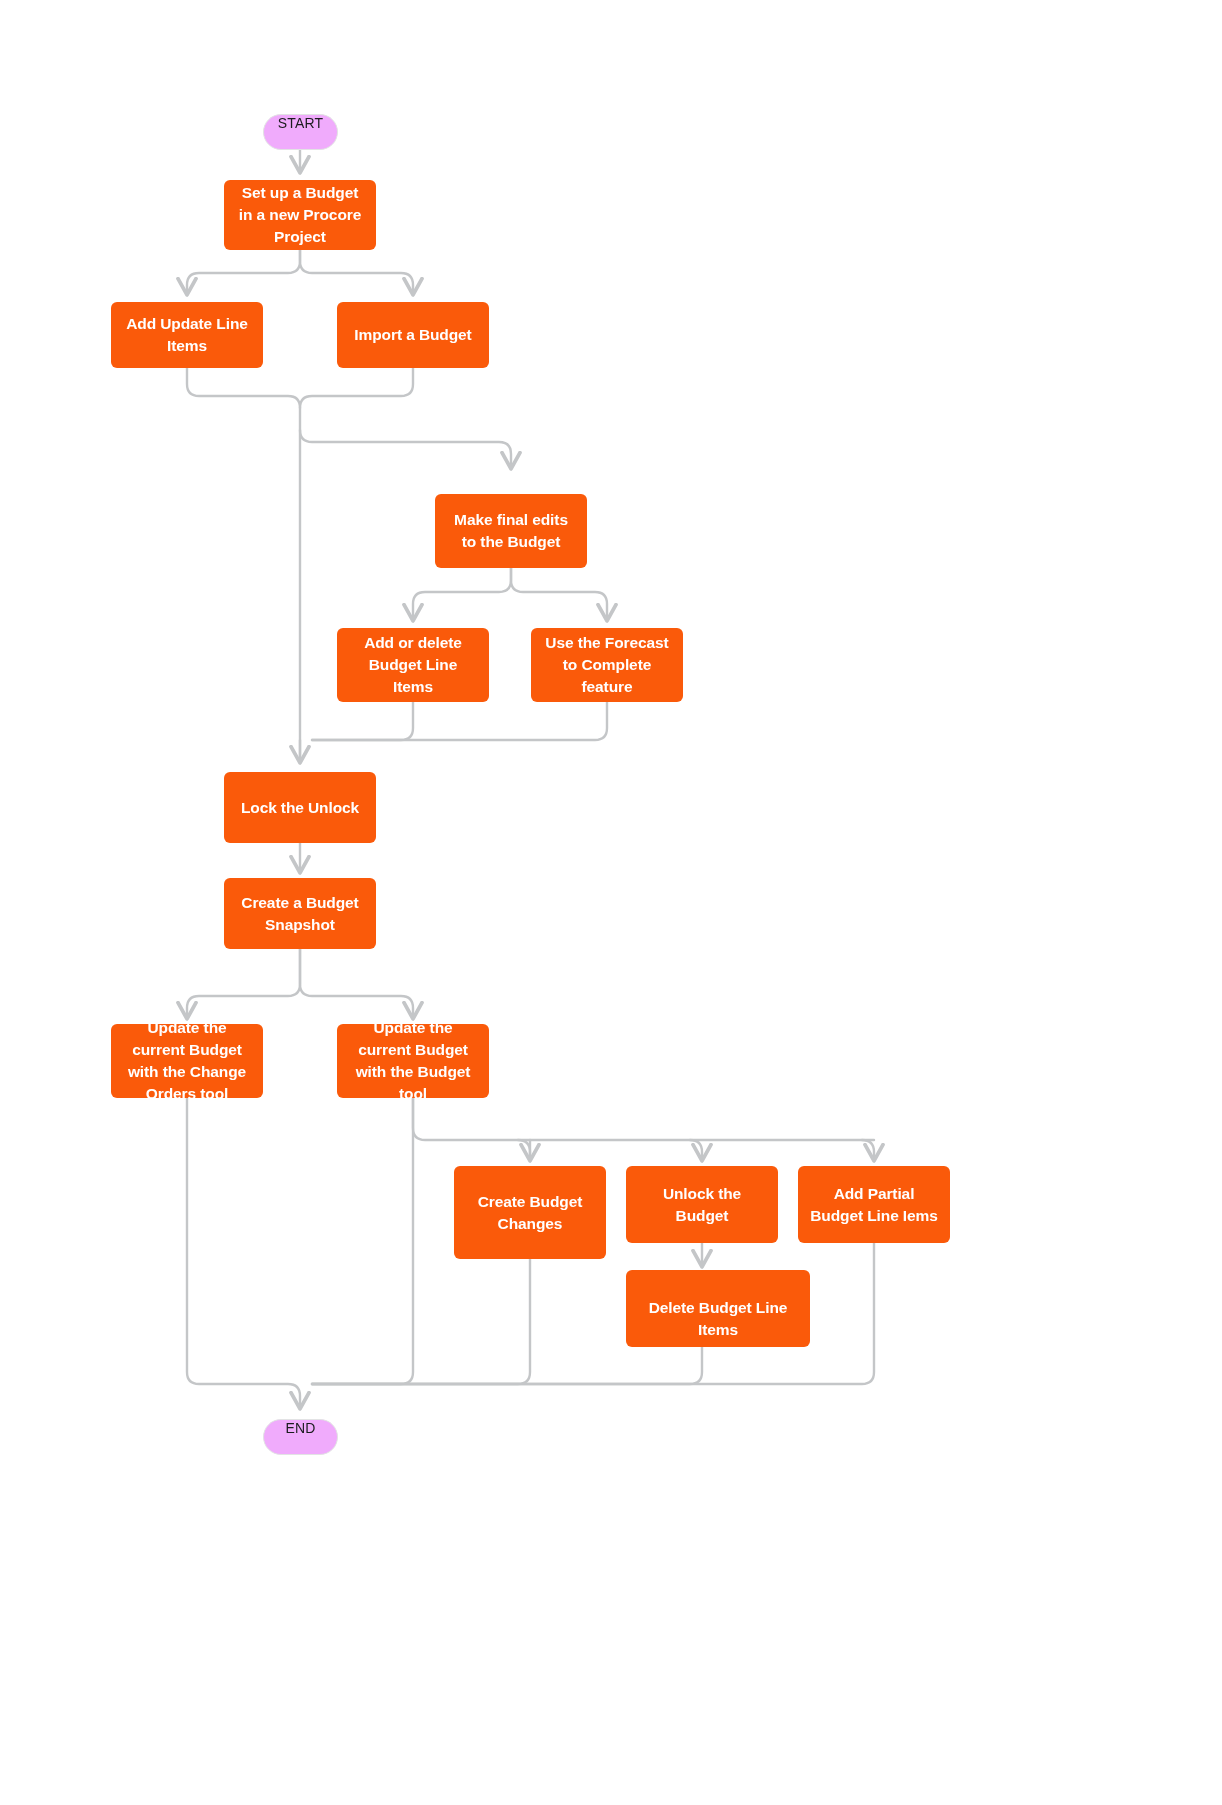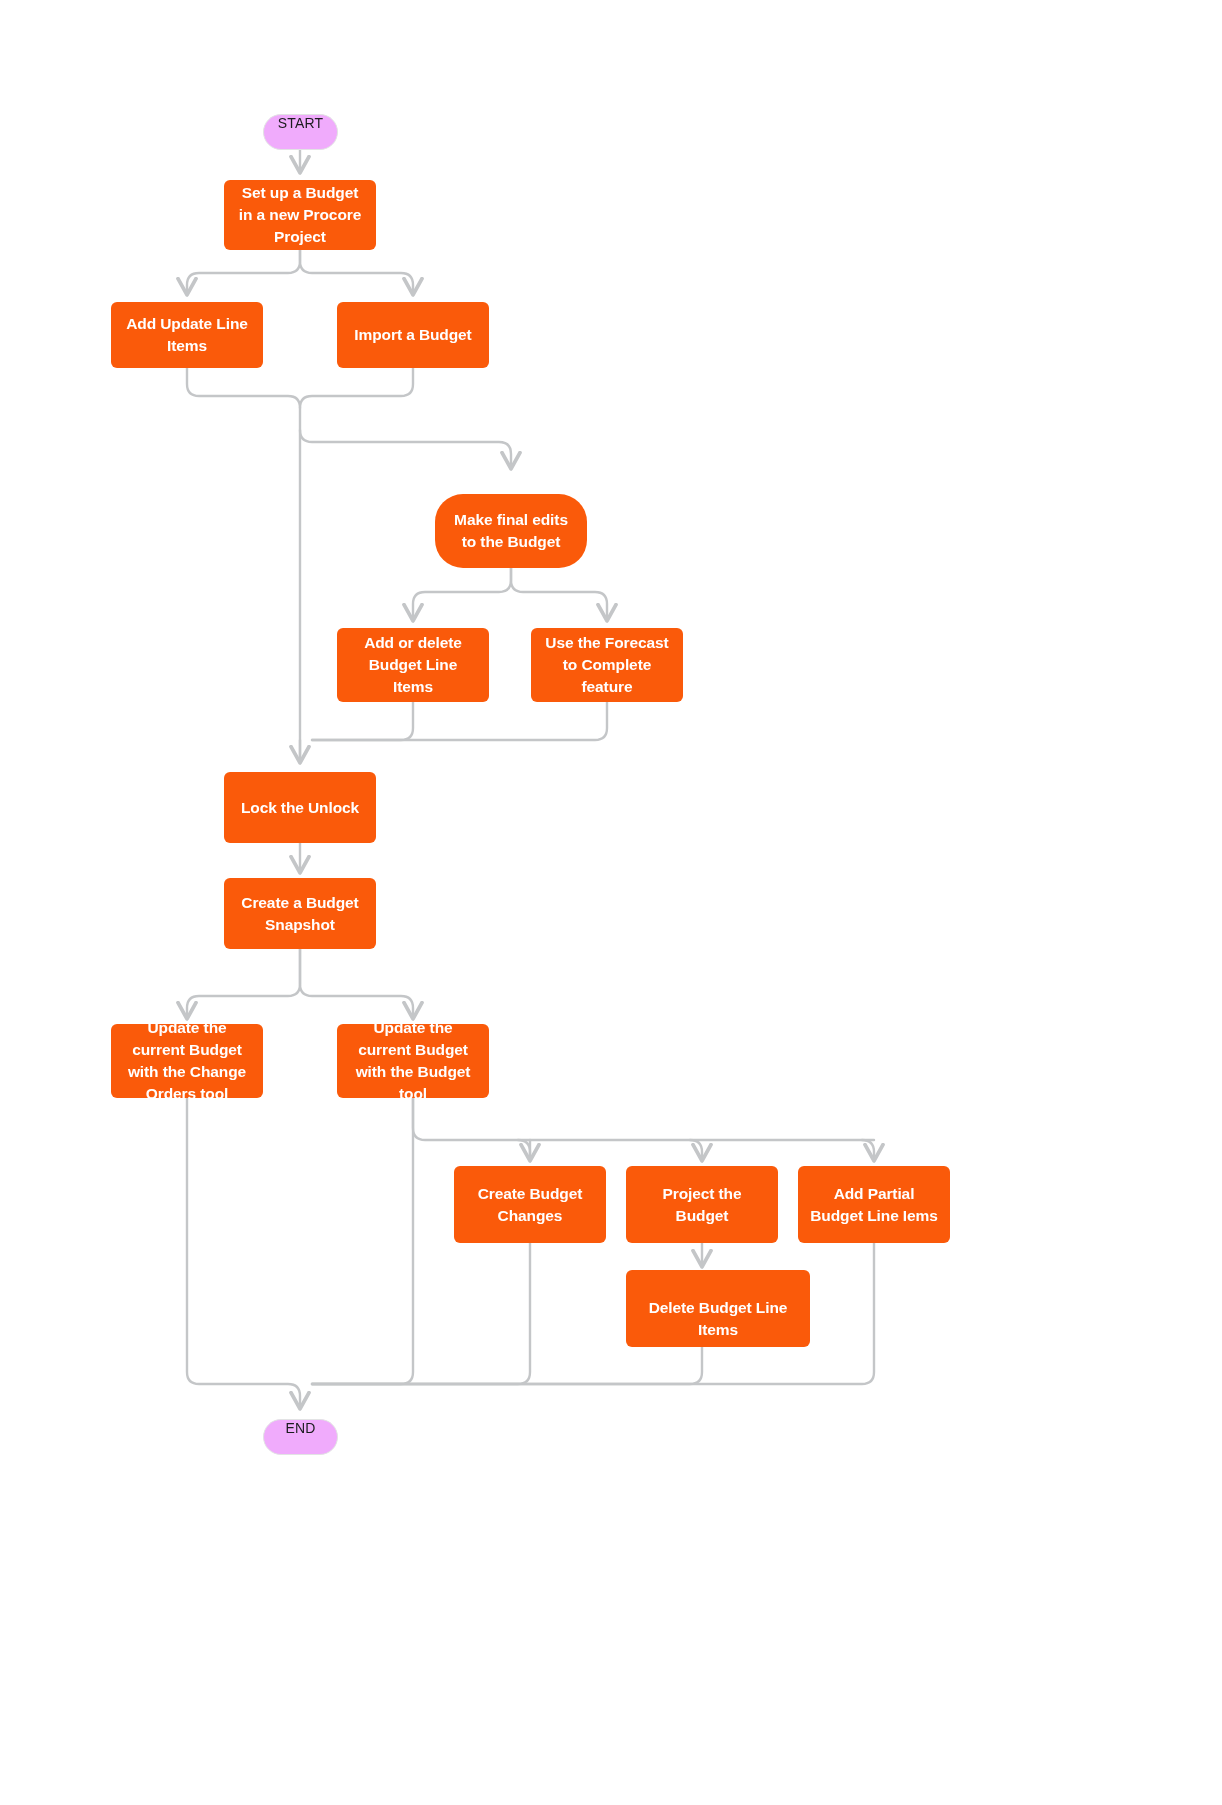--- a/index.html
+++ b/index.html
@@ -123,21 +123,21 @@
   </div>
 
   <div class="node" style="left:111px; top:302px; width:152px; height:66px;">
     <span>Add Update Line Items</span>
   </div>
 
   <div class="node" style="left:337px; top:302px; width:152px; height:66px;">
     <span>Import a Budget</span>
   </div>
 
-  <div class="node" style="left:435px; top:494px; width:152px; height:74px;border-radius:28px;">
+  <div class="node" style="left:435px; top:494px; width:152px; height:74px;">
     <span>Make final edits to the Budget</span>
   </div>
 
   <div class="node" style="left:337px; top:628px; width:152px; height:74px;">
     <span>Add or delete Budget Line Items</span>
   </div>
 
   <div class="node" style="left:531px; top:628px; width:152px; height:74px;">
     <span>Use the Forecast to Complete feature</span>
   </div>
@@ -151,26 +151,26 @@
   </div>
 
   <div class="node" style="left:111px; top:1024px; width:152px; height:74px;">
     <span>Update the current Budget with the Change Orders tool</span>
   </div>
 
   <div class="node" style="left:337px; top:1024px; width:152px; height:74px;">
     <span>Update the current Budget with the Budget tool</span>
   </div>
 
-  <div class="node" style="left:454px; top:1166px; width:152px; height:77px;">
+  <div class="node" style="left:454px; top:1166px; width:152px; height:93px;">
     <span>Create Budget Changes</span>
   </div>
 
   <div class="node" style="left:626px; top:1166px; width:152px; height:77px;">
-    <span>Project the Budget</span>
+    <span>Unlock the Budget</span>
   </div>
 
   <div class="node" style="left:798px; top:1166px; width:152px; height:77px;">
     <span>Add Partial Budget Line Iems</span>
   </div>
 
   <div class="node" style="left:626px; top:1270px; width:184px; height:77px;align-items:flex-end;">
     <span>Delete Budget Line Items</span>
   </div>
 

